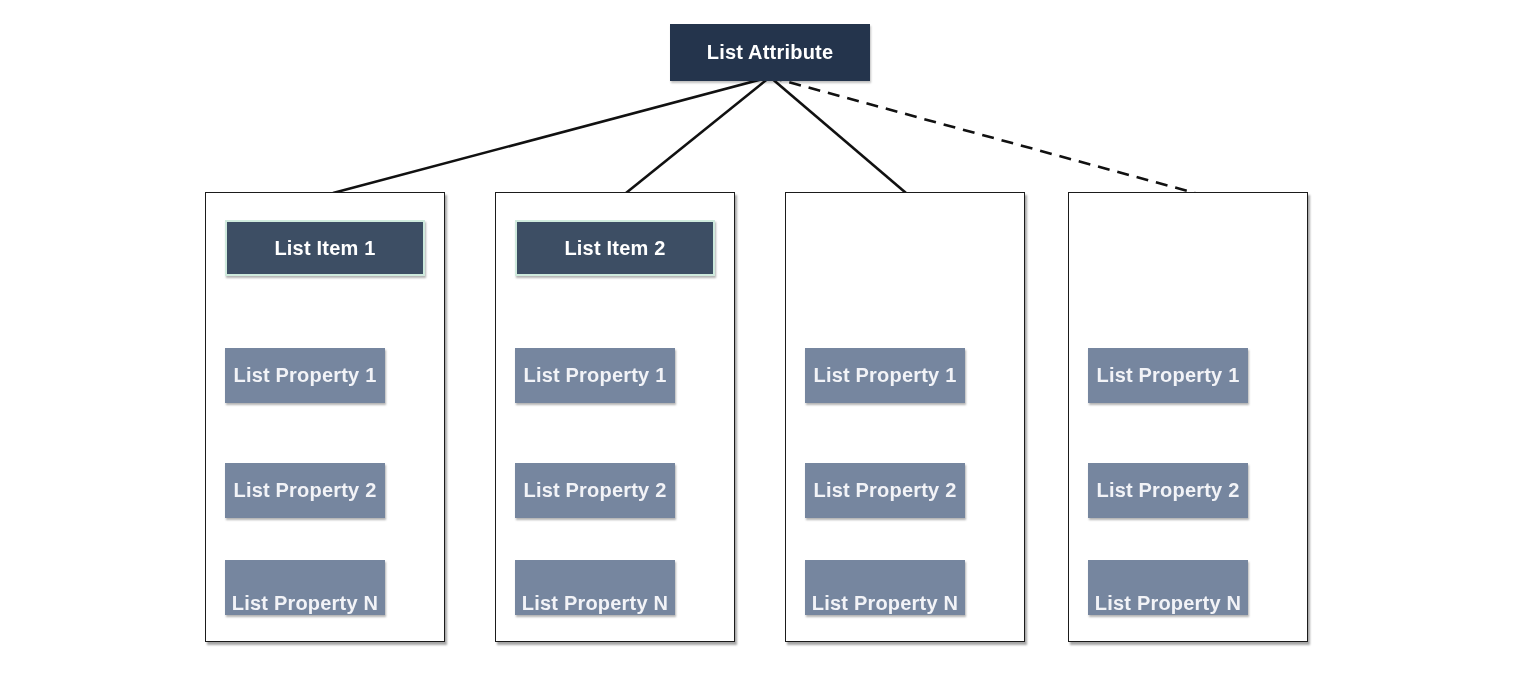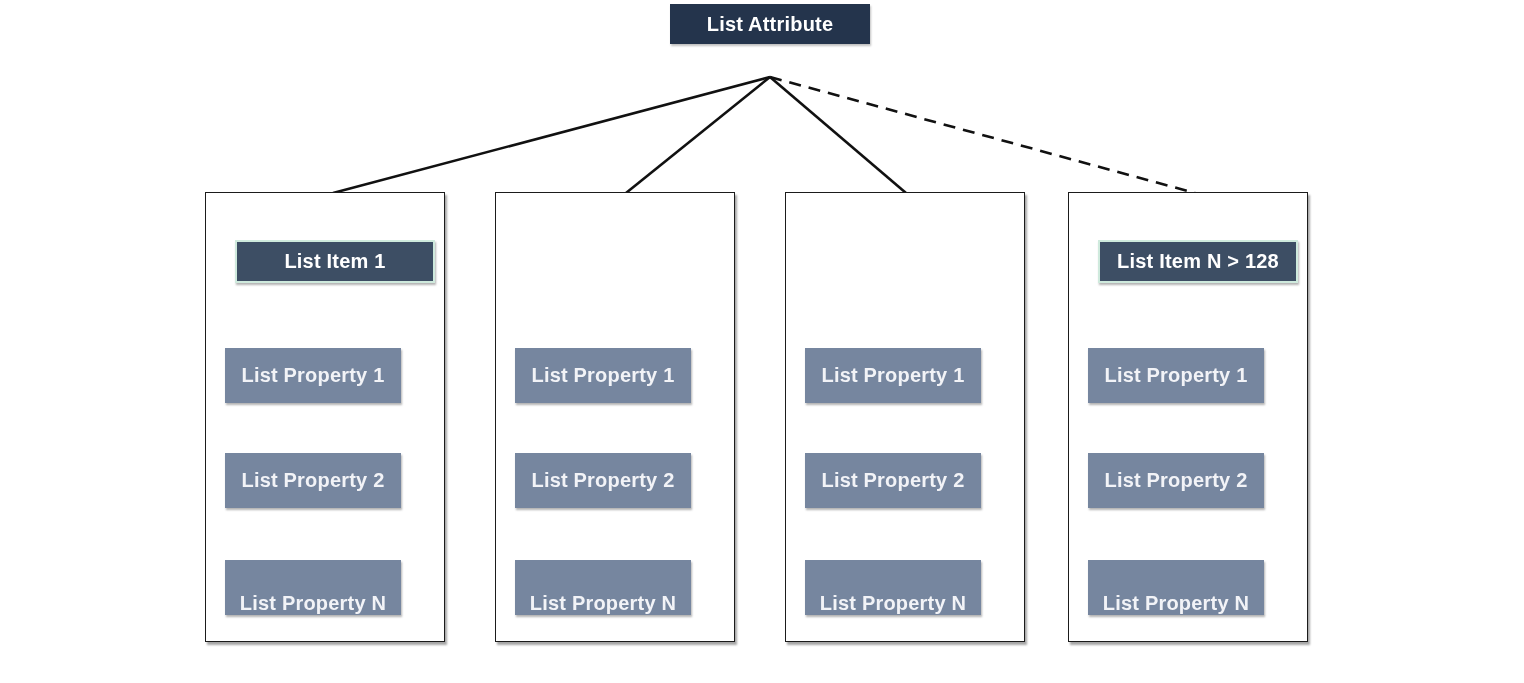--- a/index.html
+++ b/index.html
@@ -42,57 +42,56 @@
     position: absolute;
     display: flex;
     align-items: center;
     justify-content: center;
     font-weight: bold;
     font-size: 20px;
     letter-spacing: 0.2px;
     text-align: center;
   }
   .root-node {
-    left: 670px; top: 4px;
-    width: 200px; height: 40px;
+    left: 670px; top: 24px;
+    width: 200px; height: 57px;
     background: var(--root-fill);
     color: var(--text);
     box-shadow: 1px 2px 2px rgba(0,0,0,0.25);
   }
   .container-box {
     position: absolute;
     top: 192px;
     width: 240px;
     height: 450px;
     background: #ffffff;
     border: 1.5px solid var(--container-border);
     box-shadow: 2px 3px 2px rgba(0,0,0,0.35);
   }
   .container-box.c0 { left: 205px; }
   .container-box.c1 { left: 495px; }
   .container-box.c2 { left: 785px; }
   .container-box.c3 { left: 1068px; }
   .item-node {
-    left: 29px; top: 27px;
-    width: 200px; height: 43px;
+    left: 19px; top: 27px;
+    width: 200px; height: 56px;
     background: var(--item-fill);
     border: 2px solid var(--item-border);
     color: var(--text);
     box-shadow: 1px 2px 2px rgba(0,0,0,0.3);
-    margin-top: 20px;
   }
   .property-node {
     left: 19px;
-    width: 176px; height: 55px;
+    width: 160px; height: 55px;
     background: var(--property-fill);
     color: var(--property-text);
     box-shadow: 1px 2px 2px rgba(0,0,0,0.3);
   }
   .property-node.p0 { top: 155px; }
-  .property-node.p1 { top: 260px; }
+  .property-node.p1 { top: 270px; }
   .property-node.p2 { top: 367px; align-items: flex-end; }
 </style>
 </head>
 <body>
 
 <div class="canvas">
 
   <svg class="connectors" viewBox="0 0 1524 683">
     <line x1="770" y1="77" x2="333" y2="193"></line>
     <line x1="770" y1="77" x2="626" y2="193"></line>
@@ -113,20 +112,23 @@
     </div>
     <div class="node property-node p1">
       <span>List Property 2</span>
     </div>
     <div class="node property-node p2">
       <span>List Property N</span>
     </div>
   </div>
 
   <div class="container-box c1">
+    <div class="node item-node">
+      <span>List Item 2</span>
+    </div>
     <div class="node property-node p0">
       <span>List Property 1</span>
     </div>
     <div class="node property-node p1">
       <span>List Property 2</span>
     </div>
     <div class="node property-node p2">
       <span>List Property N</span>
     </div>
   </div>
@@ -137,23 +139,20 @@
     </div>
     <div class="node property-node p1">
       <span>List Property 2</span>
     </div>
     <div class="node property-node p2">
       <span>List Property N</span>
     </div>
   </div>
 
   <div class="container-box c3">
-    <div class="node item-node">
-      <span>List Item N &gt; 128</span>
-    </div>
     <div class="node property-node p0">
       <span>List Property 1</span>
     </div>
     <div class="node property-node p1">
       <span>List Property 2</span>
     </div>
     <div class="node property-node p2">
       <span>List Property N</span>
     </div>
   </div>

